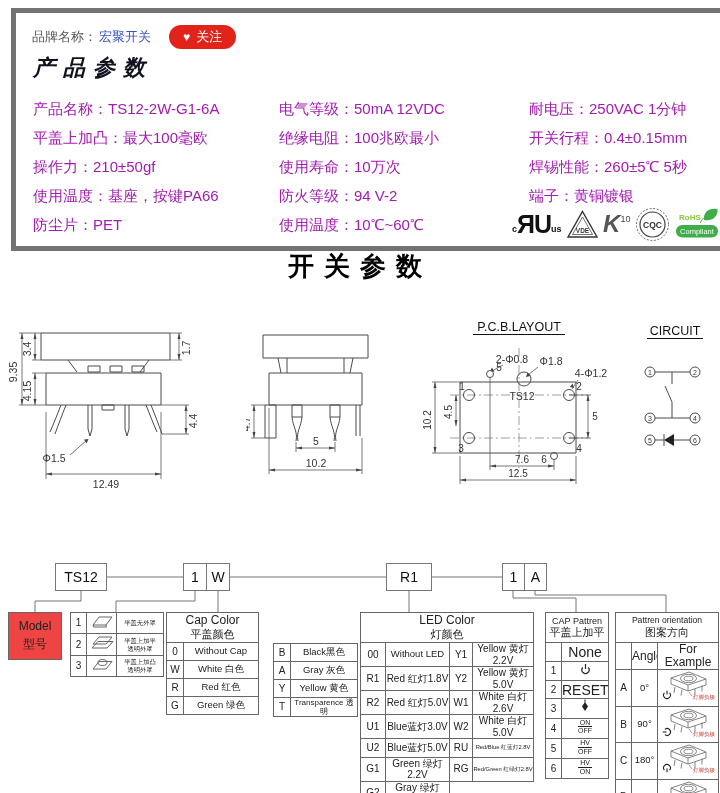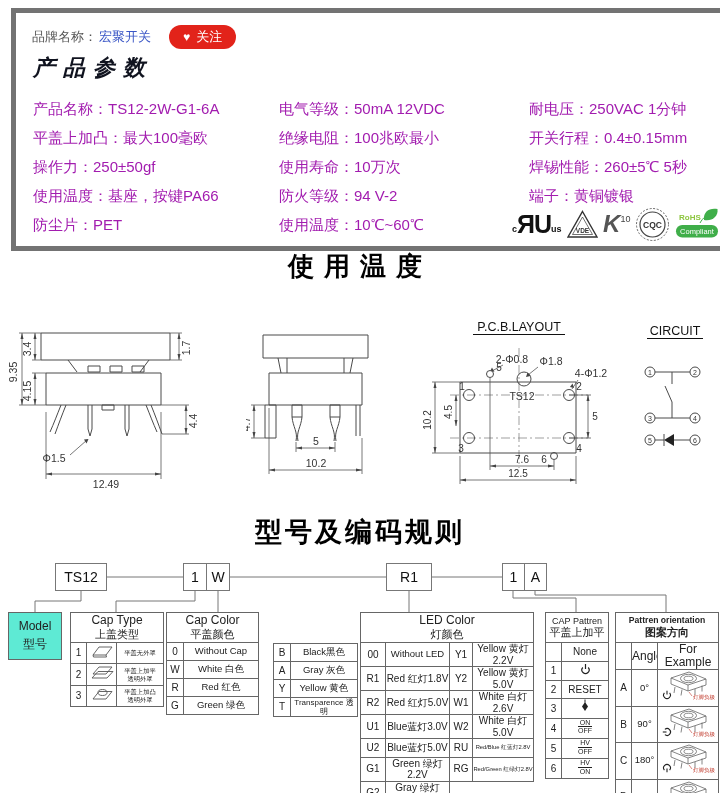--- a/index.html
+++ b/index.html
@@ -34,43 +34,43 @@
   #h-coding{top:514px;font-size:27px;letter-spacing:3px;}
 
   
   svg text{font-family:"Liberation Sans",sans-serif;}
   .draw line,.draw path,.draw rect,.draw polyline,.draw circle,.draw polygon{vector-effect:non-scaling-stroke;}
 
   
   .cbox{position:absolute;display:flex;background:#fff;font-size:14px;color:#111;}
   .cbox .cell{border:1px solid #777;background:#fff;display:flex;align-items:center;justify-content:center;height:26px;}
   .cbox .cell + .cell{border-left:none;}
-  .modelbox{position:absolute;left:8px;top:612px;width:52px;height:46px;border:1px solid #666;background:#5eead4;
+  .modelbox{position:absolute;left:8px;top:612px;width:52px;height:46px;border:1px solid #666;background:#ef4444;
             display:flex;flex-direction:column;align-items:center;justify-content:center;gap:3px;font-size:12px;color:#222;}
 
   table.ct{position:absolute;border-collapse:collapse;background:#fff;table-layout:fixed;}
   .ct td{border:1px solid #666;text-align:center;vertical-align:middle;padding:0;color:#222;overflow:hidden;line-height:1.15;}
   .ct .hd{height:29px;}
   .ct .en{font-size:12px;}
   .ct .zh{font-size:11px;}
   .ct .code{font-size:10px;}
   .ct .lbl{font-size:10px;}
   .ct .lbl9{font-size:9.5px;}
   .ct .xs{font-size:5.8px;}
   .ct .tiny{font-size:6.3px;line-height:1.2;}
   .ct .noline{border:none;background:#fff;}
   #t-captype td{height:19px;}
   #t-captype .hd{height:29px;}
   #t-capcolorL td,#t-capcolorR td{height:17px;margin-left:16px;}
   #t-capcolorL .hd{height:29px;}
   #t-led td,#t-pattern td{height:17.5px;}
   #t-led .hd,#t-pattern .hd{height:29px;margin-top:28px;}
-  #t-pattern .sym{font-size:10px;}
+  #t-pattern .sym{font-size:14px;}
   #t-orient td{height:32px;}
-  #t-orient .hd{height:29px;font-weight:bold;}
+  #t-orient .hd{height:29px;}
   #t-orient .sub td{height:16px;font-size:12px;line-height:1.1;}
   #t-orient .ltr{font-size:10px;}
   #t-orient .ang{font-size:9.5px;}
   .frac{display:inline-block;font-size:7px;line-height:1.1;color:#222;}
   .frac .ft{display:block;border-bottom:1px solid #222;padding:0 2px;}
   .frac .fb{display:block;}
 </style>
 </head>
 <body>
 
@@ -93,21 +93,21 @@
         <span class="c1"><span>产品名称：</span><span>TS12-2W-G1-6A</span></span>
         <span class="c2"><span>电气等级：</span><span>50mA 12VDC</span></span>
         <span class="c3"><span>耐电压：</span><span>250VAC 1分钟</span></span>
       </div>
       <div class="srow">
         <span class="c1"><span>平盖上加凸：</span><span>最大100毫欧</span></span>
         <span class="c2"><span>绝缘电阻：</span><span>100兆欧最小</span></span>
         <span class="c3"><span>开关行程：</span><span>0.4±0.15mm</span></span>
       </div>
       <div class="srow">
-        <span class="c1"><span>操作力：</span><span>250±50gf</span></span>
+        <span class="c1"><span>操作力：</span><span>210±50gf</span></span>
         <span class="c2"><span>使用寿命：</span><span>10万次</span></span>
         <span class="c3"><span>焊锡性能：</span><span>260±5℃ 5秒</span></span>
       </div>
       <div class="srow">
         <span class="c1"><span>使用温度：</span><span>基座，按键PA66</span></span>
         <span class="c2"><span>防火等级：</span><span>94 V-2</span></span>
         <span class="c3"><span>端子：</span><span>黄铜镀银</span></span>
       </div>
       <div class="srow">
         <span class="c1"><span>防尘片：</span><span>PET</span></span>
@@ -139,21 +139,21 @@
       <svg class="cert" width="46" height="36" viewBox="0 0 46 36">
         <text x="5" y="14" font-size="8" font-weight="bold" fill="#8dc63f">RoHS</text>
         <path d="M30,14 C29,5 36,1.5 43.5,3 C44.5,10.5 38,15.5 30,14 Z" fill="#3fae49"></path>
         <path d="M26,17 C29,11.5 33,9 36.5,7.5" stroke="#3fae49" fill="none" stroke-width="1"></path>
         <rect x="2" y="19" width="42" height="12.5" rx="6.2" fill="#3fae49"></rect>
         <text x="23" y="28" text-anchor="middle" font-size="7.5" fill="#fff">Compliant</text>
       </svg>
     </div>
   </div>
 
-  <h2 class="h-section" id="h-switch">使用温度</h2>
+  <h2 class="h-section" id="h-switch">开关参数</h2>
 
   <svg class="abs draw" style="left:6px;top:322px" width="200" height="178" viewBox="0 0 200 178">
     <g stroke="#4a4a4a" fill="none" stroke-width="1">
       <rect x="35" y="11" width="129" height="27"></rect>
       <line x1="62" y1="38" x2="71" y2="50"></line>
         <line x1="143" y1="38" x2="134" y2="50"></line>
       <rect x="82" y="44" width="12" height="6"></rect>
         <rect x="104" y="44" width="12" height="6"></rect>
         <rect x="126" y="44" width="12" height="6"></rect>
       <rect x="40" y="51" width="115" height="32"></rect>
@@ -347,21 +347,20 @@
     <g fill="#333" font-size="7" text-anchor="middle">
       <text x="12" y="54.5">1</text>
       <text x="57" y="54.5">2</text>
       <text x="12" y="100.5">3</text>
       <text x="57" y="100.5">4</text>
       <text x="12" y="122.5">5</text>
       <text x="57" y="122.5">6</text>
     </g>
   </svg>
 
-  <h2 class="h-section" id="h-coding">型号及编码规则</h2>
 
   <svg class="abs" style="left:0;top:558px" width="720" height="56" viewBox="0 0 720 56">
     <g stroke="#777" fill="none" stroke-width="1">
       <path d="M107,19 H183"></path>
         <path d="M230,19 H386"></path>
         <path d="M432,19 H502"></path>
       <path d="M81,33 V43 H35 V56"></path>
       <path d="M195,33 V43 H116 V56"></path>
       <path d="M218,33 V56"></path>
       <path d="M409,33 V56"></path>
@@ -390,26 +389,20 @@
     <span>型号</span>
   </div>
 
   <table class="ct" id="t-captype" style="left:70px;top:612px;width:93px">
     <colgroup>
         <col style="width:16px">
         <col style="width:30px">
         <col style="width:47px">
       </colgroup>
     <tbody>
-        <tr>
-          <td colspan="3" class="hd">
-            <div class="en">Cap Type</div>
-            <div class="zh">上盖类型</div>
-          </td>
-        </tr>
     <tr>
       <td class="code">1</td>
       <td><svg width="26" height="16" viewBox="0 0 26 16">
               <g stroke="#555" fill="none" stroke-width="0.9">
                 <polygon points="4,12 10,4 23,4 17,12"></polygon>
                 <polyline points="4,12 4.5,14 17.5,14 17,12"></polyline>
               </g>
             </svg></td>
       <td class="tiny">
             <div>平盖无外罩</div>

